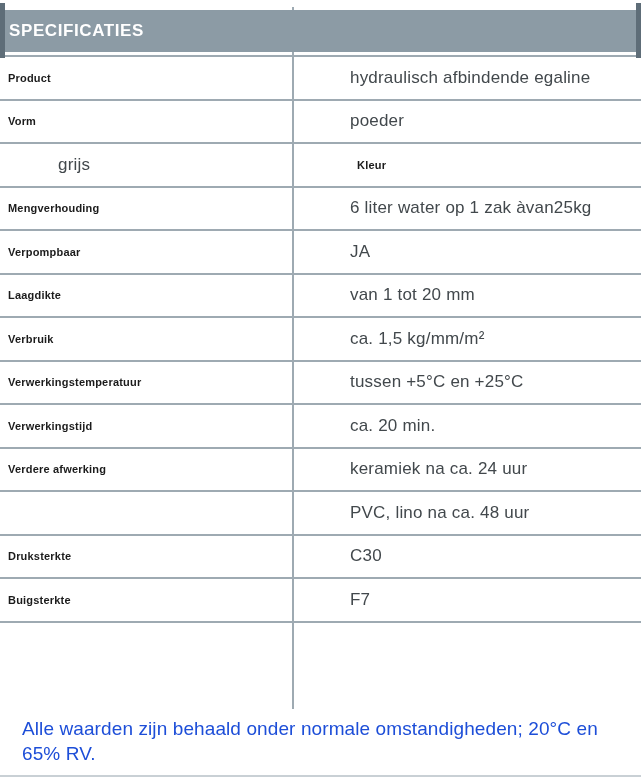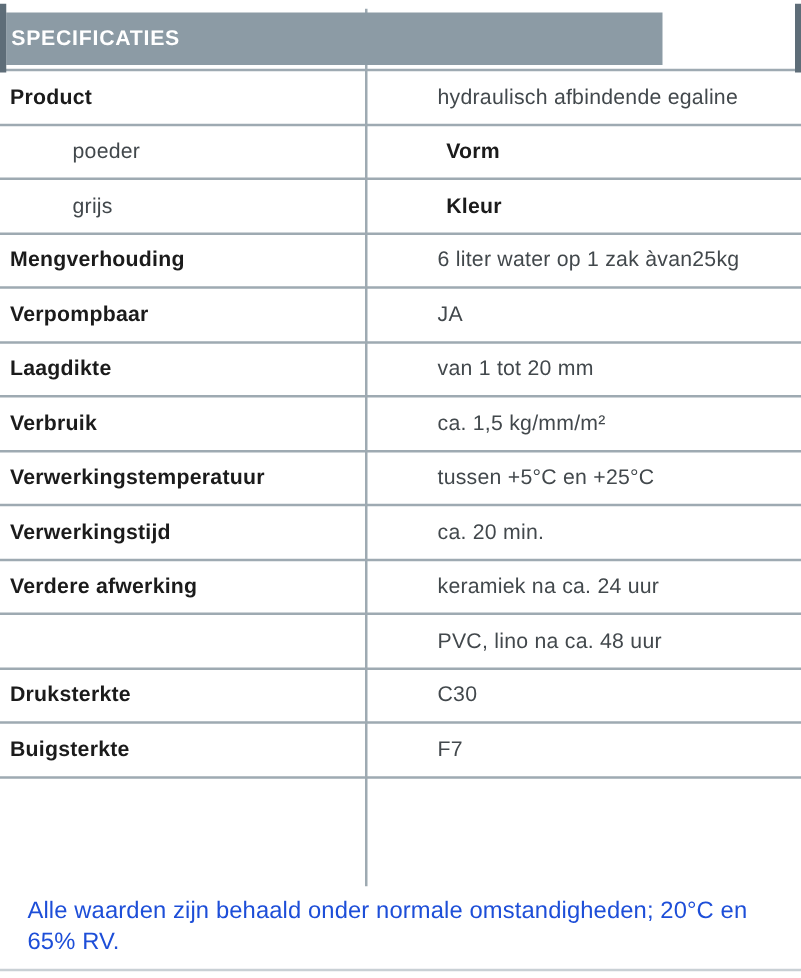--- a/index.html
+++ b/index.html
@@ -11,21 +11,21 @@
   .page { position:absolute; inset:0; background:#ffffff; }
 
   
   .col-divider {
     position:absolute; left:292px; top:7px; width:2px; height:702px;
     background:#9EAAB2; z-index:1;
   }
 
   
   .header-bar {
-    position:absolute; left:5px; top:10px; width:525px; height:42px;
+    position:absolute; left:5px; top:10px; width:631px; height:42px;
     background:#8C9BA5; z-index:2;
     display:flex; align-items:center; padding-left:4px;
   }
   .header-bar .title {
     color:#ffffff; font-weight:bold; font-size:17px; letter-spacing:0.6px;
   }
   .edge-bar {
     position:absolute; top:3px; width:5px; height:55px; background:#5E6D78; z-index:3;
   }
   .edge-bar.left  { left:0; }
@@ -35,21 +35,21 @@
   .rows {
     position:absolute; left:0; top:55px; width:641px; z-index:2;
     border-bottom:2px solid #9EAAB2;
   }
   .row {
     display:flex; align-items:center; height:43.5px;
     border-top:2px solid #9EAAB2;
   }
   .cell.label {
     width:292px; flex:0 0 292px; padding-left:8px;
-    font-size:17px; font-weight:bold; color:#1B1B1B; letter-spacing:0.2px;
+    font-size:11px; font-weight:bold; color:#1B1B1B; letter-spacing:0.2px;
     white-space:nowrap; overflow:hidden;
   }
   .cell.value {
     flex:1; padding-left:15px;
     font-size:17px; font-weight:normal; color:#42484C; letter-spacing:0.2px;
     white-space:nowrap; overflow:hidden;margin-left:43px;
   }
 
   
   .footer-note {
@@ -76,22 +76,22 @@
   <div class="edge-bar left"></div>
   <div class="edge-bar right"></div>
 
   <div class="rows">
   <div class="row">
     <div class="cell label">Product</div>
     <div class="cell value">hydraulisch afbindende egaline</div>
   </div>
 
   <div class="row">
+    <div class="cell label">Vorm</div>
     <div class="cell value">poeder</div>
-    <div class="cell label">Vorm</div>
   </div>
 
   <div class="row">
     <div class="cell value">grijs</div>
     <div class="cell label">Kleur</div>
   </div>
 
   <div class="row">
     <div class="cell label">Mengverhouding</div>
     <div class="cell value">6 liter water op 1 zak àvan25kg</div>

